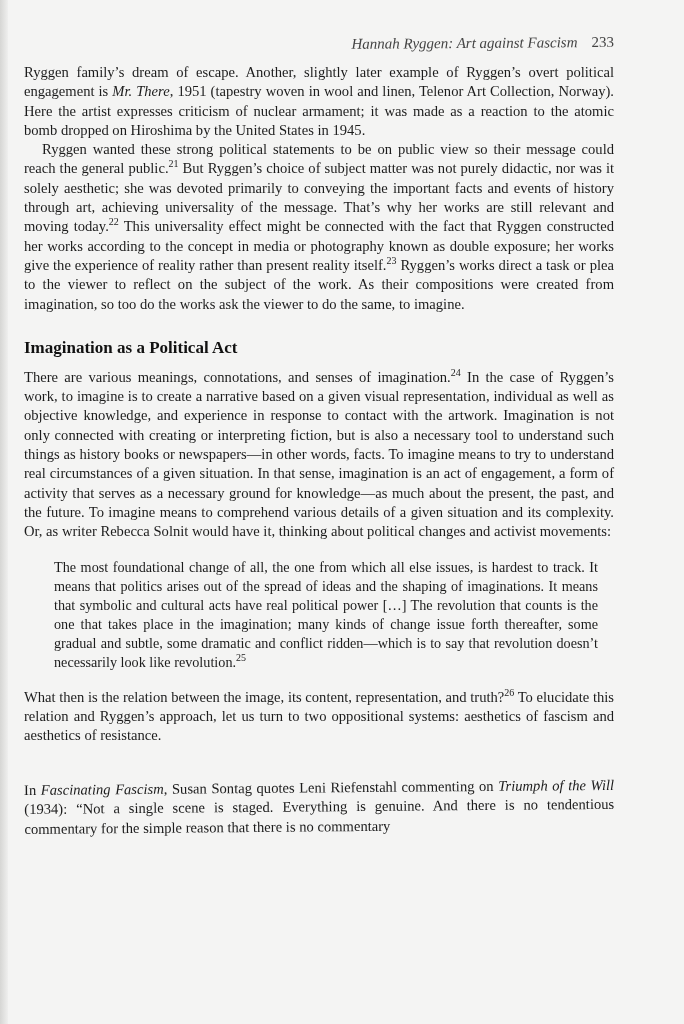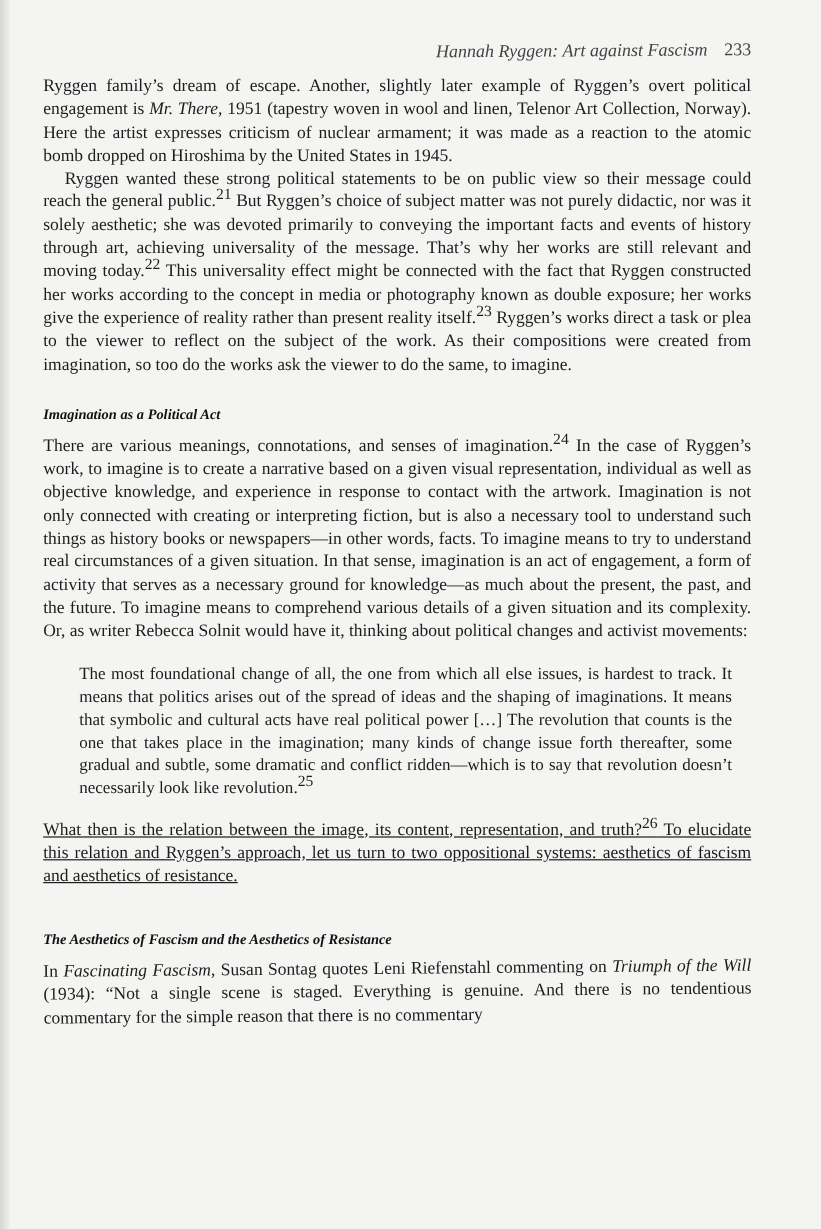--- a/index.html
+++ b/index.html
@@ -8,44 +8,44 @@
     background: #f4f4f3;
     font-family: "Liberation Serif", "DejaVu Serif", serif;
     color: #1c1c1c;
     position: relative;
   }
   .gutter {
     position: absolute; left: 0; top: 0; width: 8px; height: 1024px;
     background: linear-gradient(to right, #d6d6d4, #efefee);
   }
   .page {
-    position: absolute; left: 36px; top: 36px; width: 590px;
+    position: absolute; left: 24px; top: 36px; width: 590px;
   }
   .running-head {
     text-align: right; font-size: 15px; font-style: italic; color: #444;
     margin-bottom: 10px; padding-right: 0;
     transform: rotate(-0.4deg);
   }
   .running-head .folio { font-style: normal; margin-left: 14px; }
   p {
     margin: 0; font-size: 14.6px; line-height: 19.3px; text-align: justify;
     hyphens: manual;
   }
   p.indent { text-indent: 18px; }
-  sup { font-size: 13px; line-height: 0; vertical-align: super; }
+  sup { font-size: 10px; line-height: 0; vertical-align: super; }
   h2 {
     font-size: 16.5px; font-weight: normal; margin: 24px 0 10px 0;
     color: #111;
   }
-  h2.s1 { font-weight: bold; font-size: 12px; font-style: italic; }
+  h2.s1 { font-weight: bold; font-size: 17px; }
   blockquote {
     margin: 16px 16px 16px 30px; padding: 0;
   }
   blockquote p { font-size: 14.2px; line-height: 19px; }
-  .p-after-quote { margin-top: 0; text-decoration: underline; }
+  .p-after-quote { margin-top: 0; }
   .sec2 { margin-top: 36px; }
   .sec2-body p { transform: rotate(-0.5deg); transform-origin: left top; }
   em { font-style: italic; }
 </style>
 </head>
 <body>
 
 <div class="gutter"></div>
 
 <div class="page">
@@ -59,18 +59,17 @@
   <h2 class="s1">Imagination as a Political Act</h2>
   <p><span>There are various meanings, connotations, and senses of imagination.</span><sup>24</sup><span> In the case of Ryggen’s work, to imagine is to create a narrative based on a given visual representa­tion, individual as well as objective knowledge, and experience in response to contact with the artwork. Imagination is not only connected with creating or interpreting fiction, but is also a necessary tool to understand such things as history books or newspapers—in other words, facts. To imagine means to try to understand real cir­cumstances of a given situation. In that sense, imagination is an act of engagement, a form of activity that serves as a necessary ground for knowledge—as much about the present, the past, and the future. To imagine means to comprehend various details of a given situation and its complexity. Or, as writer Rebecca Solnit would have it, thinking about political changes and activist movements:</span></p>
 
   <blockquote>
     <p><span>The most foundational change of all, the one from which all else issues, is hardest to track. It means that politics arises out of the spread of ideas and the shap­ing of imaginations. It means that symbolic and cultural acts have real political power […] The revolution that counts is the one that takes place in the imagina­tion; many kinds of change issue forth thereafter, some gradual and subtle, some dramatic and conflict ridden—which is to say that revolution doesn’t necessarily look like revolution.</span><sup>25</sup></p>
   </blockquote>
 
   <p class="p-after-quote"><span>What then is the relation between the image, its content, representation, and truth?</span><sup>26</sup><span> To elucidate this relation and Ryggen’s approach, let us turn to two oppositional sys­tems: aesthetics of fascism and aesthetics of resistance.</span></p>
 
   <div class="sec2">
-    <h2 class="s1" style="margin-top:0">The Aesthetics of Fascism and the Aesthetics of Resistance</h2>
     <div class="sec2-body">
       <p><span>In </span><em>Fascinating Fascism</em><span>, Susan Sontag quotes Leni Riefenstahl commenting on </span><em>Tri­umph of the Will</em><span> (1934): “Not a single scene is staged. Everything is genuine. And there is no tendentious commentary for the simple reason that there is no commentary</span></p>
     </div>
   </div>
 </div>
 
 </body></html>

